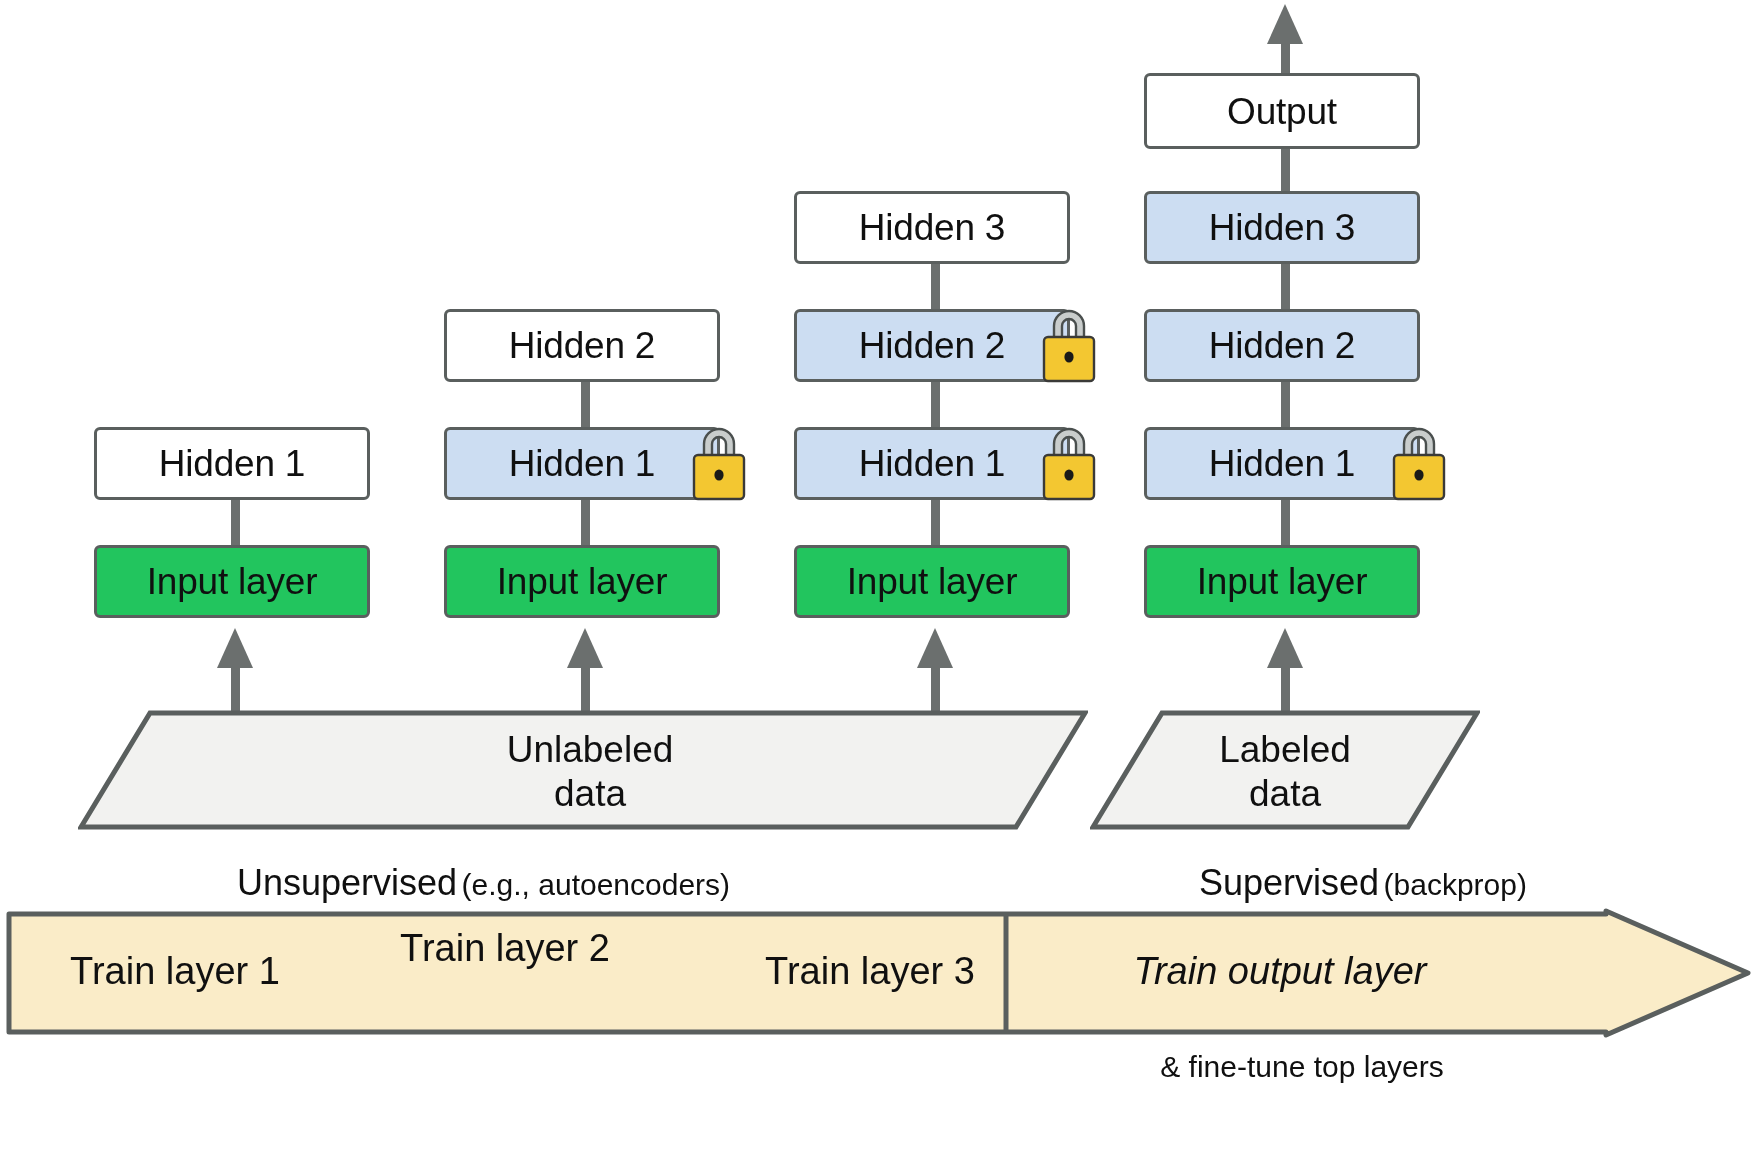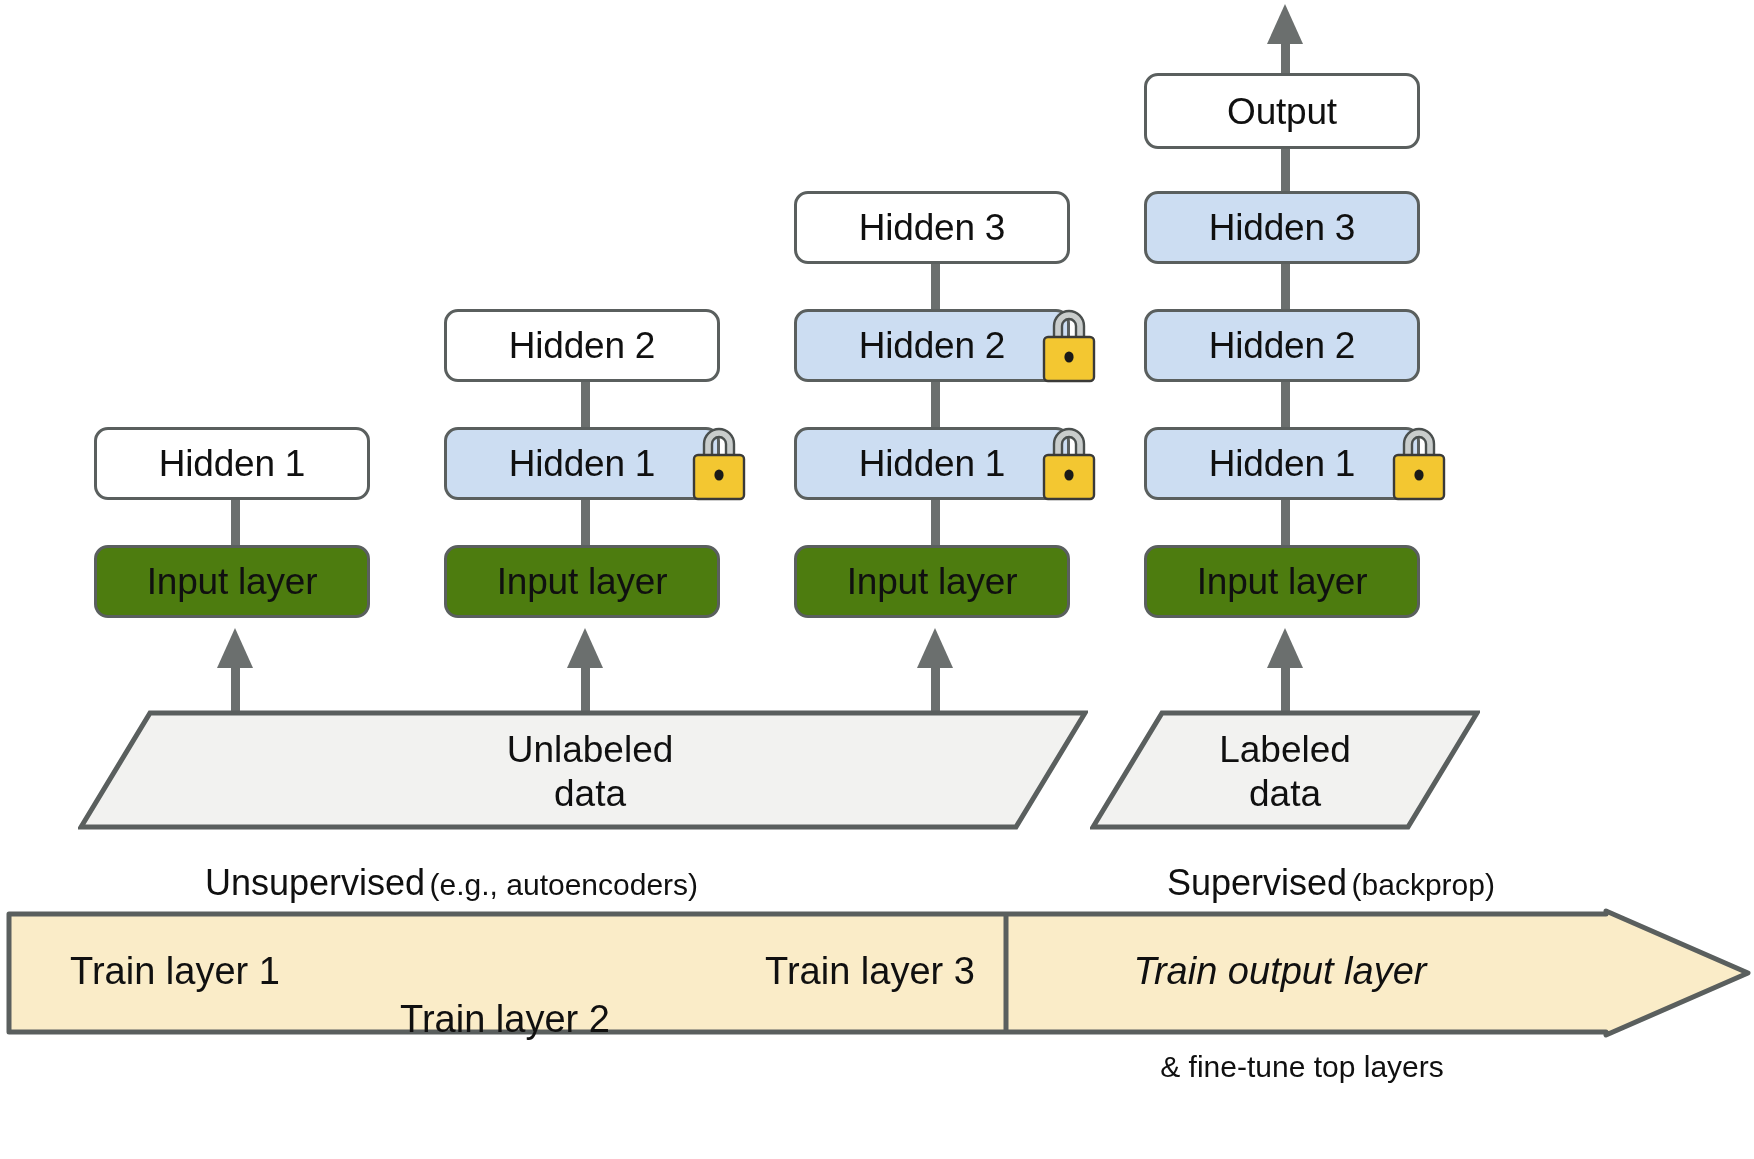--- a/index.html
+++ b/index.html
@@ -18,35 +18,35 @@
     height: 1159px;
     overflow: hidden;
     background: #ffffff;
   }
 
   
   .node {
     position: absolute;
     box-sizing: border-box;
     border: 3px solid #5a5f5e;
-    border-radius: 14px;
+    border-radius: 6px;
     display: flex;
     align-items: center;
     justify-content: center;
     font-size: 37px;
     line-height: 1;
     letter-spacing: -0.2px;
     color: #101010;
     background: #ffffff;
     white-space: nowrap;
     z-index: 5;
   }
   .node.white  { background: #ffffff; }
   .node.blue   { background: #ccddf2; }
-  .node.green  { background: #4d7c0f; }
+  .node.green  { background: #22c55e; }
 
   
   .conn {
     position: absolute;
     width: 9px;
     background: #6b6f6e;
     z-index: 2;
   }
 
   
@@ -91,21 +91,21 @@
     white-space: nowrap;
   }
 
   
   .caption {
     position: absolute;
     z-index: 6;
     white-space: nowrap;
     color: #101010;
   }
-  .caption .big { font-size: 36px; }
+  .caption .big { font-size: 36px; margin-left: 32px; }
   .caption .small { font-size: 30px; }
 
   
   #banner { position: absolute; z-index: 4; }
   #banner svg { display: block; width: 100%; height: 100%; }
   .banner-text {
     position: absolute;
     z-index: 7;
     font-size: 38px;
     color: #101010;
@@ -233,19 +233,19 @@
   </div>
 
   <div id="banner" style="left:6px; top:908px; width:1745px; height:130px;">
     <svg viewBox="0 0 1745 130" preserveAspectRatio="none" xmlns="http://www.w3.org/2000/svg">
       <polygon points="3,6 1600,6 1600,3 1742,65 1600,127 1600,124 3,124" fill="#faecc8" stroke="#5a5f5e" stroke-width="5" stroke-linejoin="round"></polygon>
       <line x1="1000" y1="6" x2="1000" y2="124" stroke="#5a5f5e" stroke-width="5"></line>
     </svg>
   </div>
 
   <div class="banner-text" style="left:20px; top:950px; width:310px;">Train layer 1</div>
-  <div class="banner-text" style="left:350px; top:998px; width:310px;">Train layer 2</div>
+  <div class="banner-text" style="left:350px; top:927px; width:310px;">Train layer 2</div>
   <div class="banner-text" style="left:715px; top:950px; width:310px;">Train layer 3</div>
   <div class="banner-text" style="left:1030px; top:950px; width:500px;font-style:italic;">Train output layer</div>
 
   <div class="footnote" style="left:1082px; top:1050px; width:440px; text-align:center;">&amp; fine-tune top layers</div>
 
 </div>
 
 </body></html>

